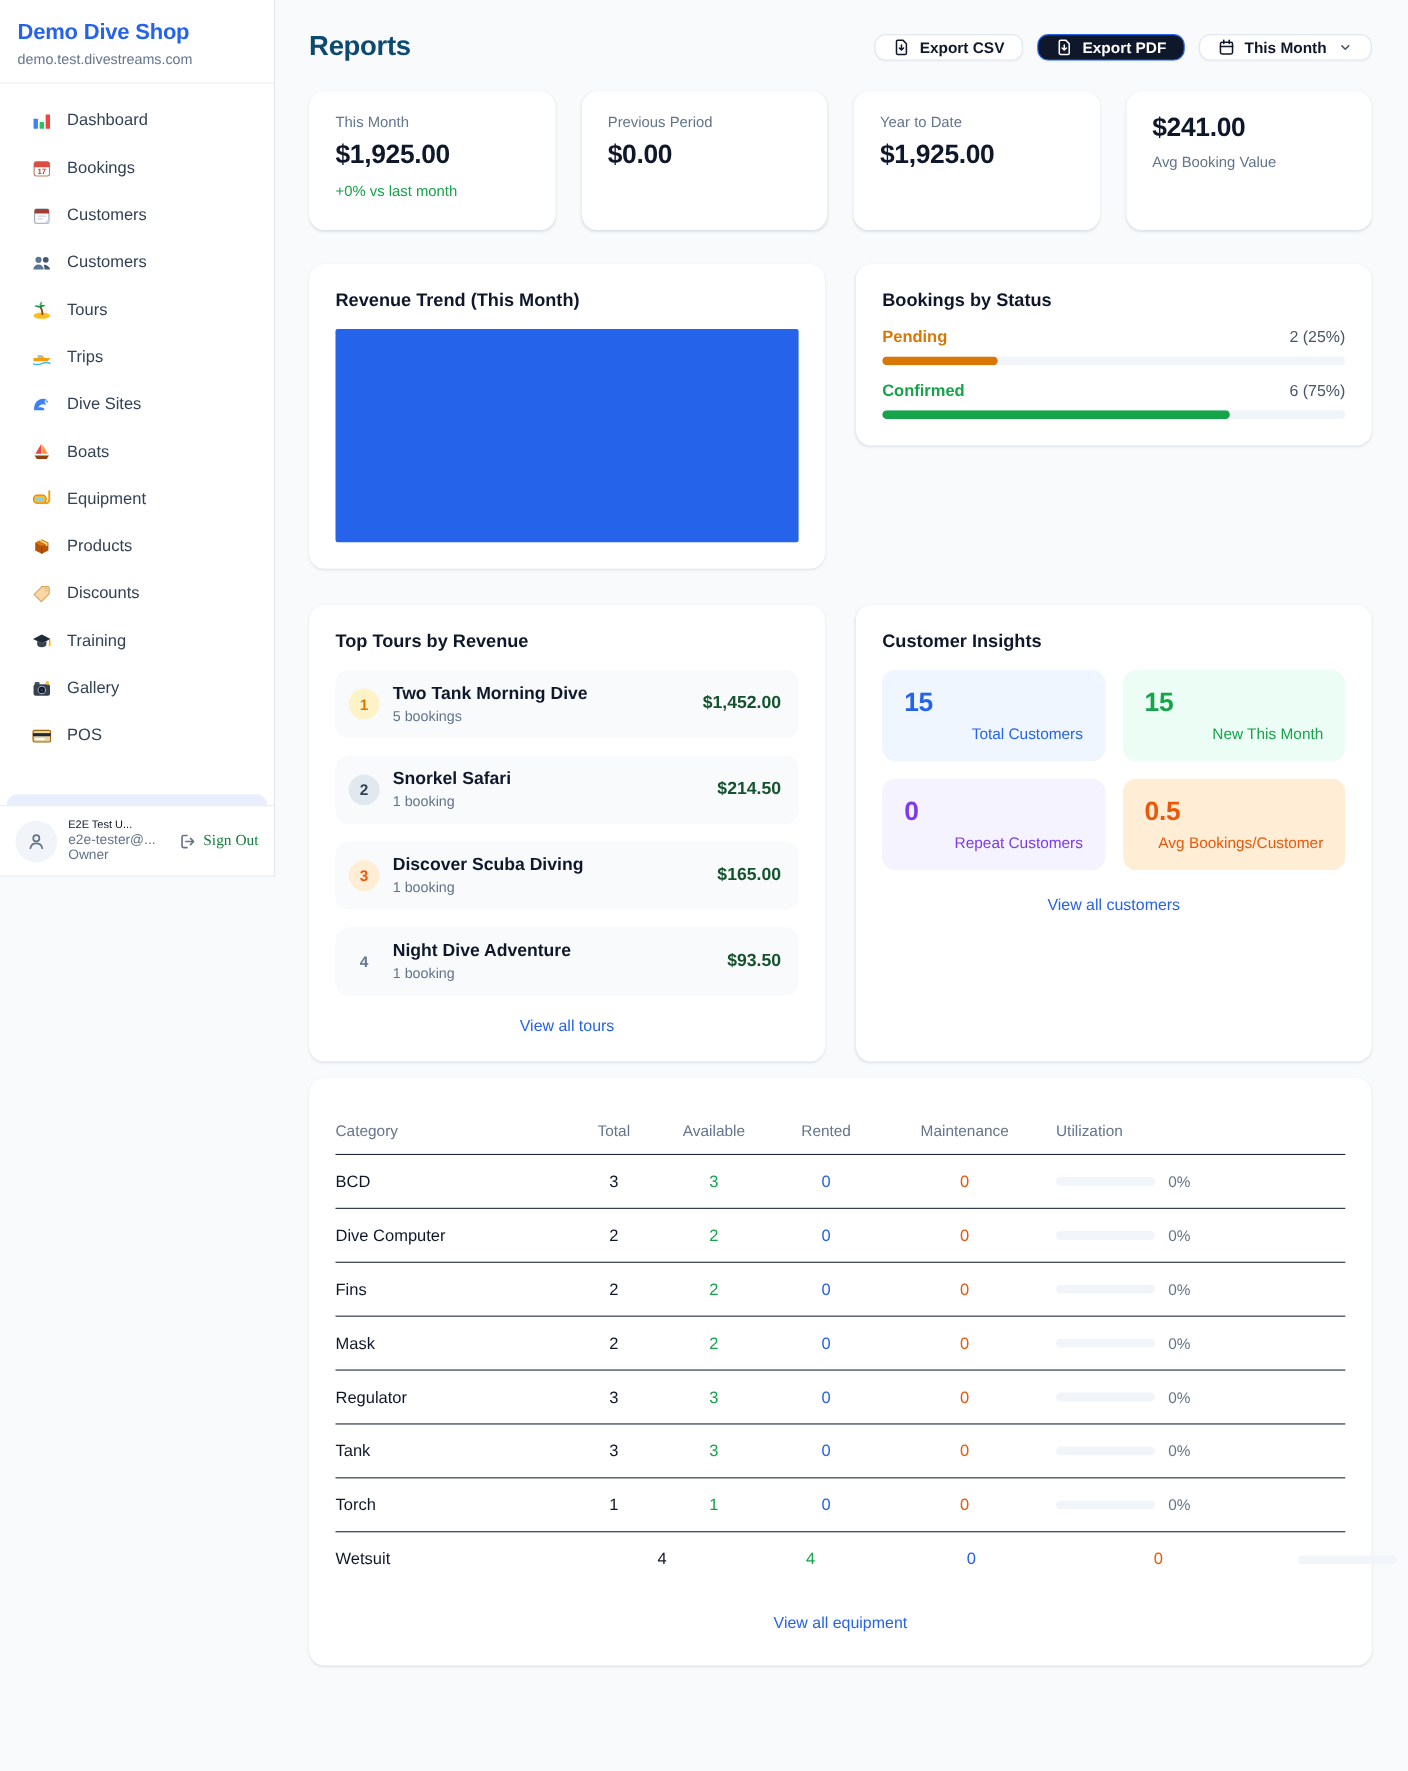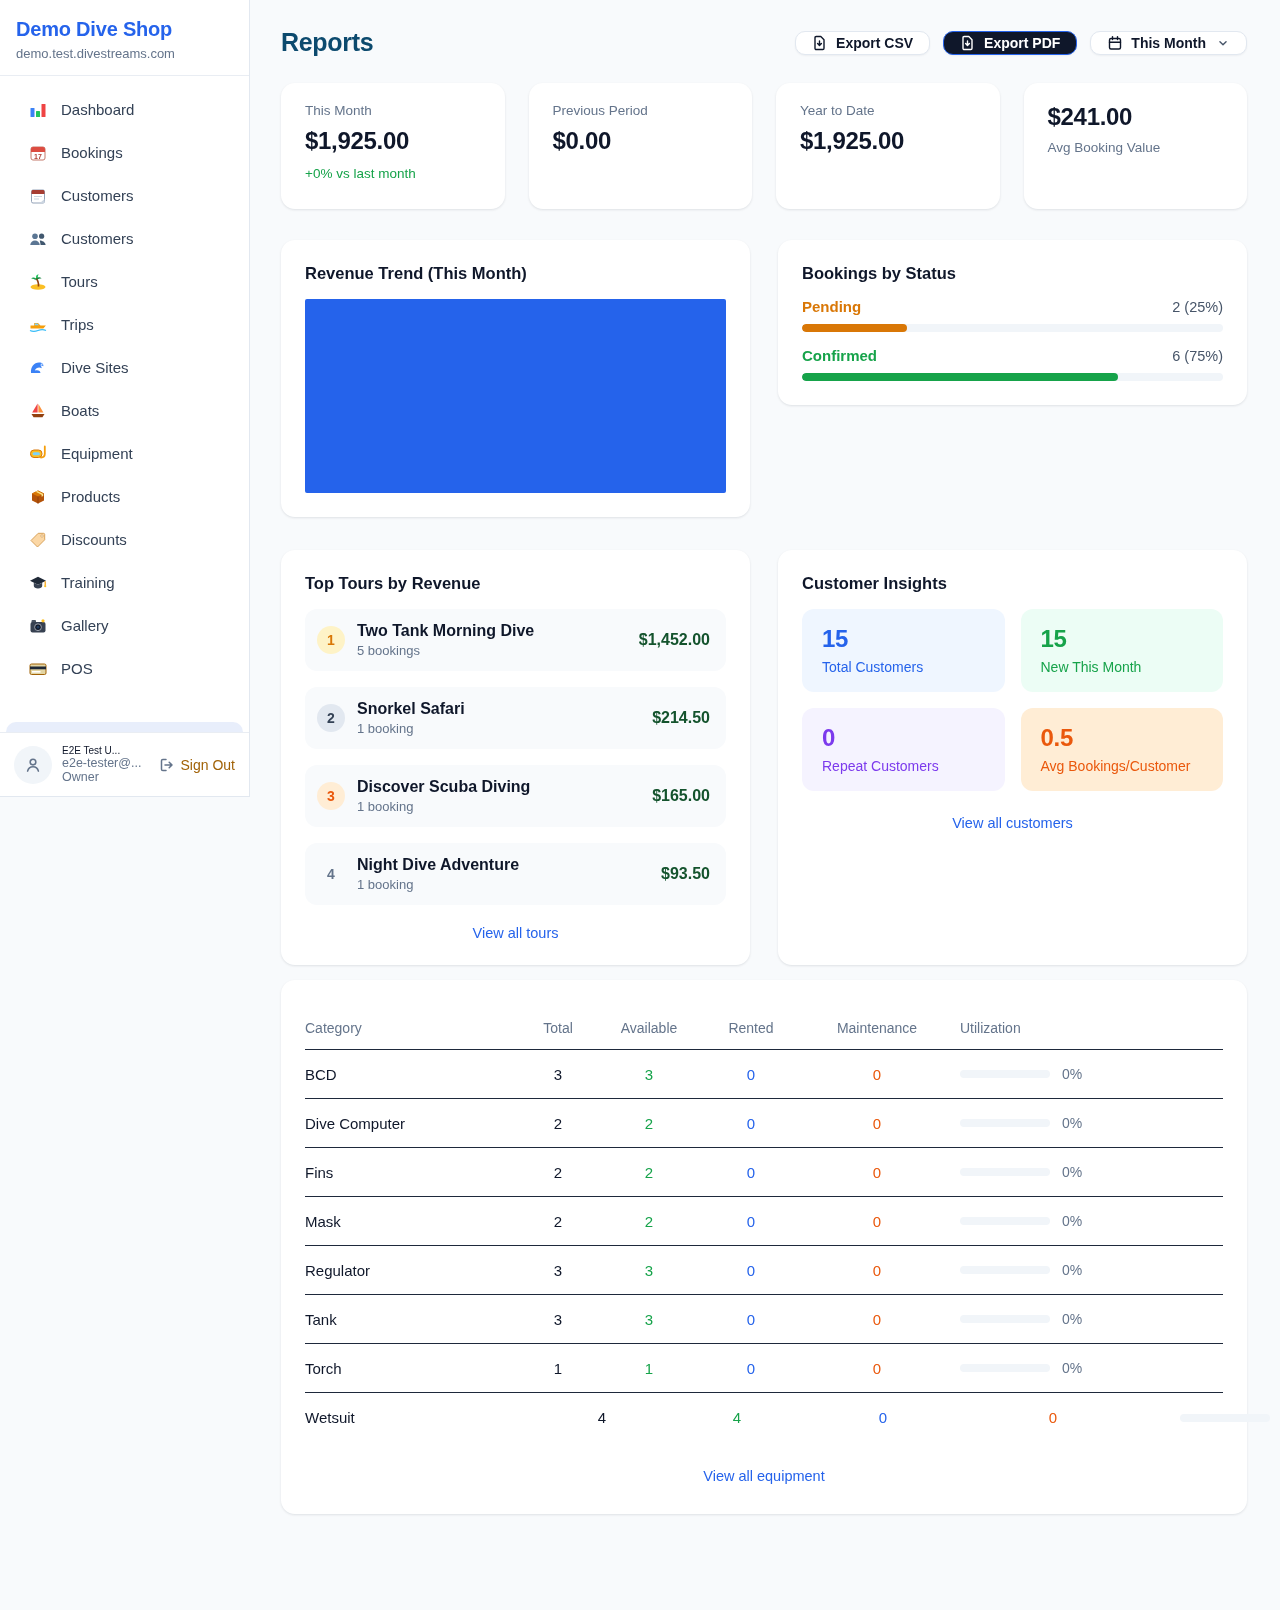--- a/index.html
+++ b/index.html
@@ -29,22 +29,22 @@
     border-top:1px solid #e9edf3; padding:12px 14px; display:flex; align-items:center; gap:10px;
   }
   .avatar {
     width:38px; height:38px; border-radius:50%; background:#f1f5f9; flex:0 0 38px;
     display:flex; align-items:center; justify-content:center; color:#64748b;
   }
   .user-meta { min-width:0; flex:1; }
   .user-name { font-size:10px; font-weight:400; color:#0f172a; white-space:nowrap; }
   .user-email, .user-role { font-size:12.5px; color:#64748b; white-space:nowrap; }
   .signout-btn {
-    display:flex; align-items:center; gap:6px; color:#a16207; font-size:14px;
-    background:none; border:none; cursor:pointer; font-family:Liberation Sans, sans-serif; flex:0 0 auto;
+    display:flex; align-items:center; gap:6px; color:#15803d; font-size:14px;
+    background:none; border:none; cursor:pointer; font-family:Liberation Serif, serif; flex:0 0 auto;
   }
   
   .main { margin-left:250px; padding:28px 33px 0 31px; width:1030px; }
   .page-header { display:flex; align-items:center; justify-content:space-between; margin-bottom:26px; }
   .page-title { font-size:25px; font-weight:800; letter-spacing:-.3px; color:#0c4a6e; }
   .header-actions { display:flex; gap:13px; }
   .btn {
     display:inline-flex; align-items:center; gap:8px; height:24px; padding:0 16px;
     border-radius:10px; font-size:14px; font-weight:700; cursor:pointer; font-family:inherit;
     border:1px solid #e2e8f0; background:#fff; color:#0f172a;
@@ -90,21 +90,21 @@
   .tour-name { font-size:16px; font-weight:600; color:#0f172a; }
   .tour-bookings { font-size:13px; color:#64748b; margin-top:3px; }
   .tour-amount { margin-left:auto; font-size:16px; font-weight:700; color:#14532d; }
   .view-link {
     display:block; margin:20px auto 0; background:none; border:none; cursor:pointer;
     color:#2563eb; font-size:14.5px; font-family:inherit; text-align:center;
   }
   .tiles-grid { display:grid; grid-template-columns:1fr 1fr; gap:16px; margin-top:16px; }
   .insight-tile { border-radius:12px; padding:16px 20px; min-height:83px; }
   .tile-value { font-size:24px; font-weight:800; letter-spacing:-.3px; }
-  .tile-label { font-size:14px; margin-top:6px; }
+  .tile-label { font-size:14px; margin-top:6px;text-align:right; }
   
   .equipment-card { padding:24px 24px 30px; }
   .eq-grid { display:grid; grid-template-columns:208px 90px 92px 112px 140px 1fr; align-items:center; }
   .eq-head { color:#64748b; font-size:14px; padding:16px 0 13px; border-bottom:1px solid #1e293b; }
   .eq-row { min-height:49px; border-bottom:1px solid #1e293b; font-size:15px; }
   .eq-row:last-child { border-bottom:none;gap:44px; }
   .eq-cat { font-weight:500; color:#0f172a; }
   .c-center { text-align:center; }
   .c-total { color:#0f172a; } .c-avail { color:#16a34a; } .c-rent { color:#2563eb; } .c-maint { color:#ea580c; }
   .util-cell { display:flex; align-items:center; gap:12px; padding-left:13px; }

